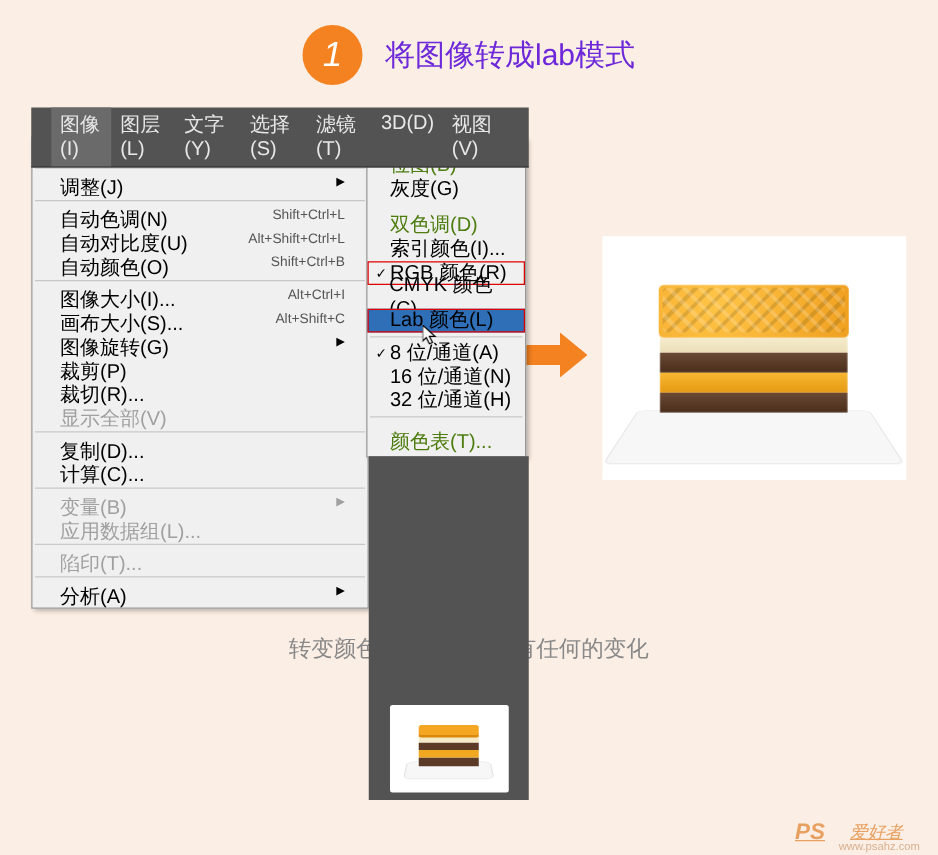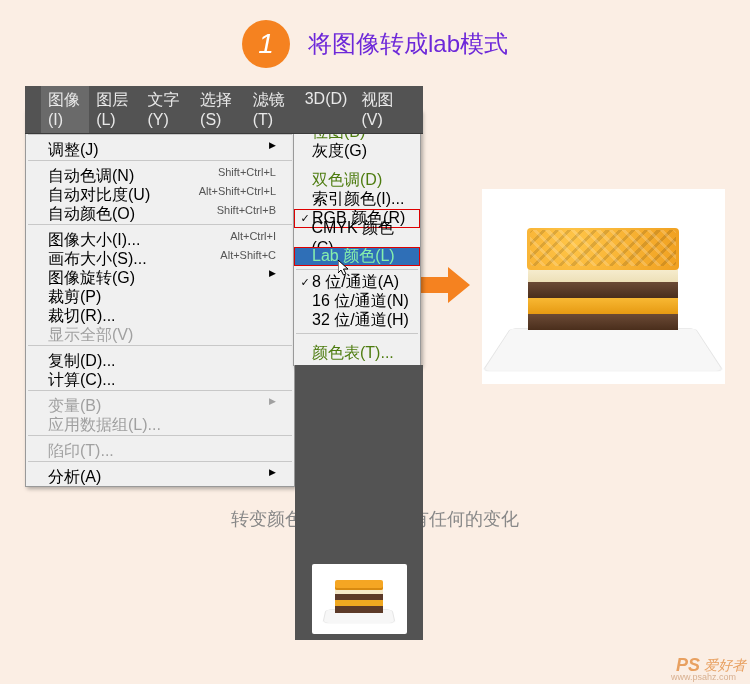--- a/index.html
+++ b/index.html
@@ -116,21 +116,21 @@
       height: 19px;
       position: relative;
     }
     .sub-item .check {
       width: 14px;
       text-align: center;
       font-size: 11px;
     }
     .sub-item.disabled { color: #4d7c0f; margin-top: 10px; }
     .sub-item.boxed-red { outline: 1px solid #d00; outline-offset: -1px; }
-    .sub-item.highlight { background: #2f6fb7; color: #86efac; }
+    .sub-item.highlight { background: #2f6fb7; color: #000000; }
     .cursor-icon {
       position: absolute;
       left: 44px;
       top: 13px;
       font-size: 13px;
       color: #000;
       z-index: 10;
       pointer-events: none;
     }
     .bg-preview {
@@ -195,27 +195,28 @@
     }
     .caption {
       text-align: center;
       color: #888;
       font-size: 18px;
       margin-top: 20px;
     }
     .watermark {
       position: absolute;
       bottom: 8px;
-      right: 4px;
+      right: 28px;
       color: #e8a060;
       font-size: 14px;
       font-style: italic;
       display: flex;
       align-items: center;
-      gap: 4px;
+      gap: 20px;
+      text-decoration: underline;
     }
     .watermark .ps {
       font-family: Arial;
       font-weight: bold;
       font-style: italic;
       font-size: 18px;
       color: #e8a060;
     }
     .url {
       position: absolute;

